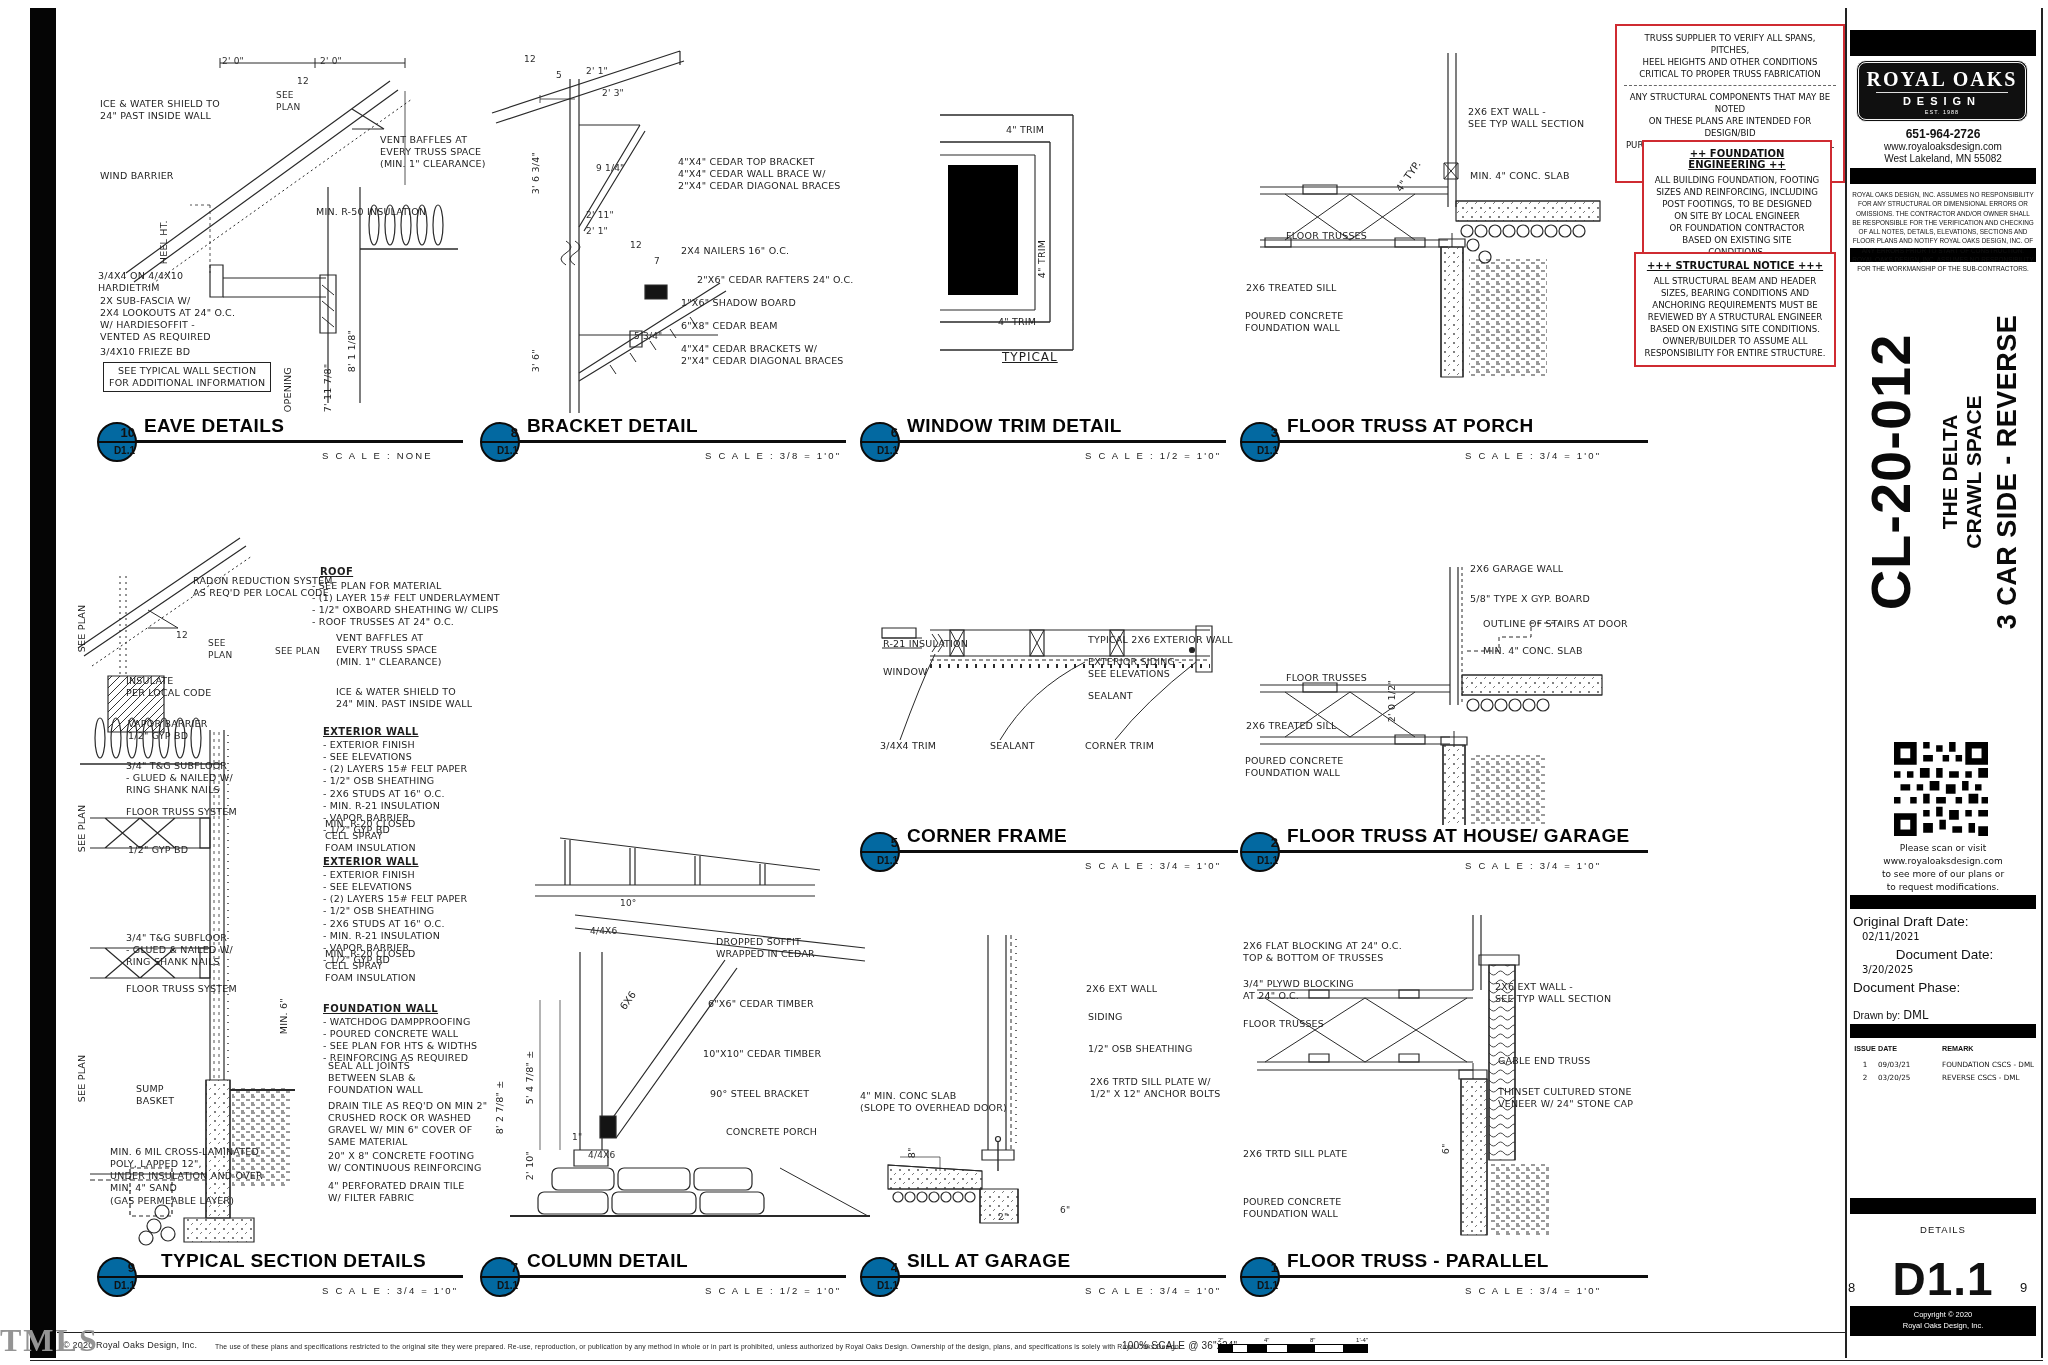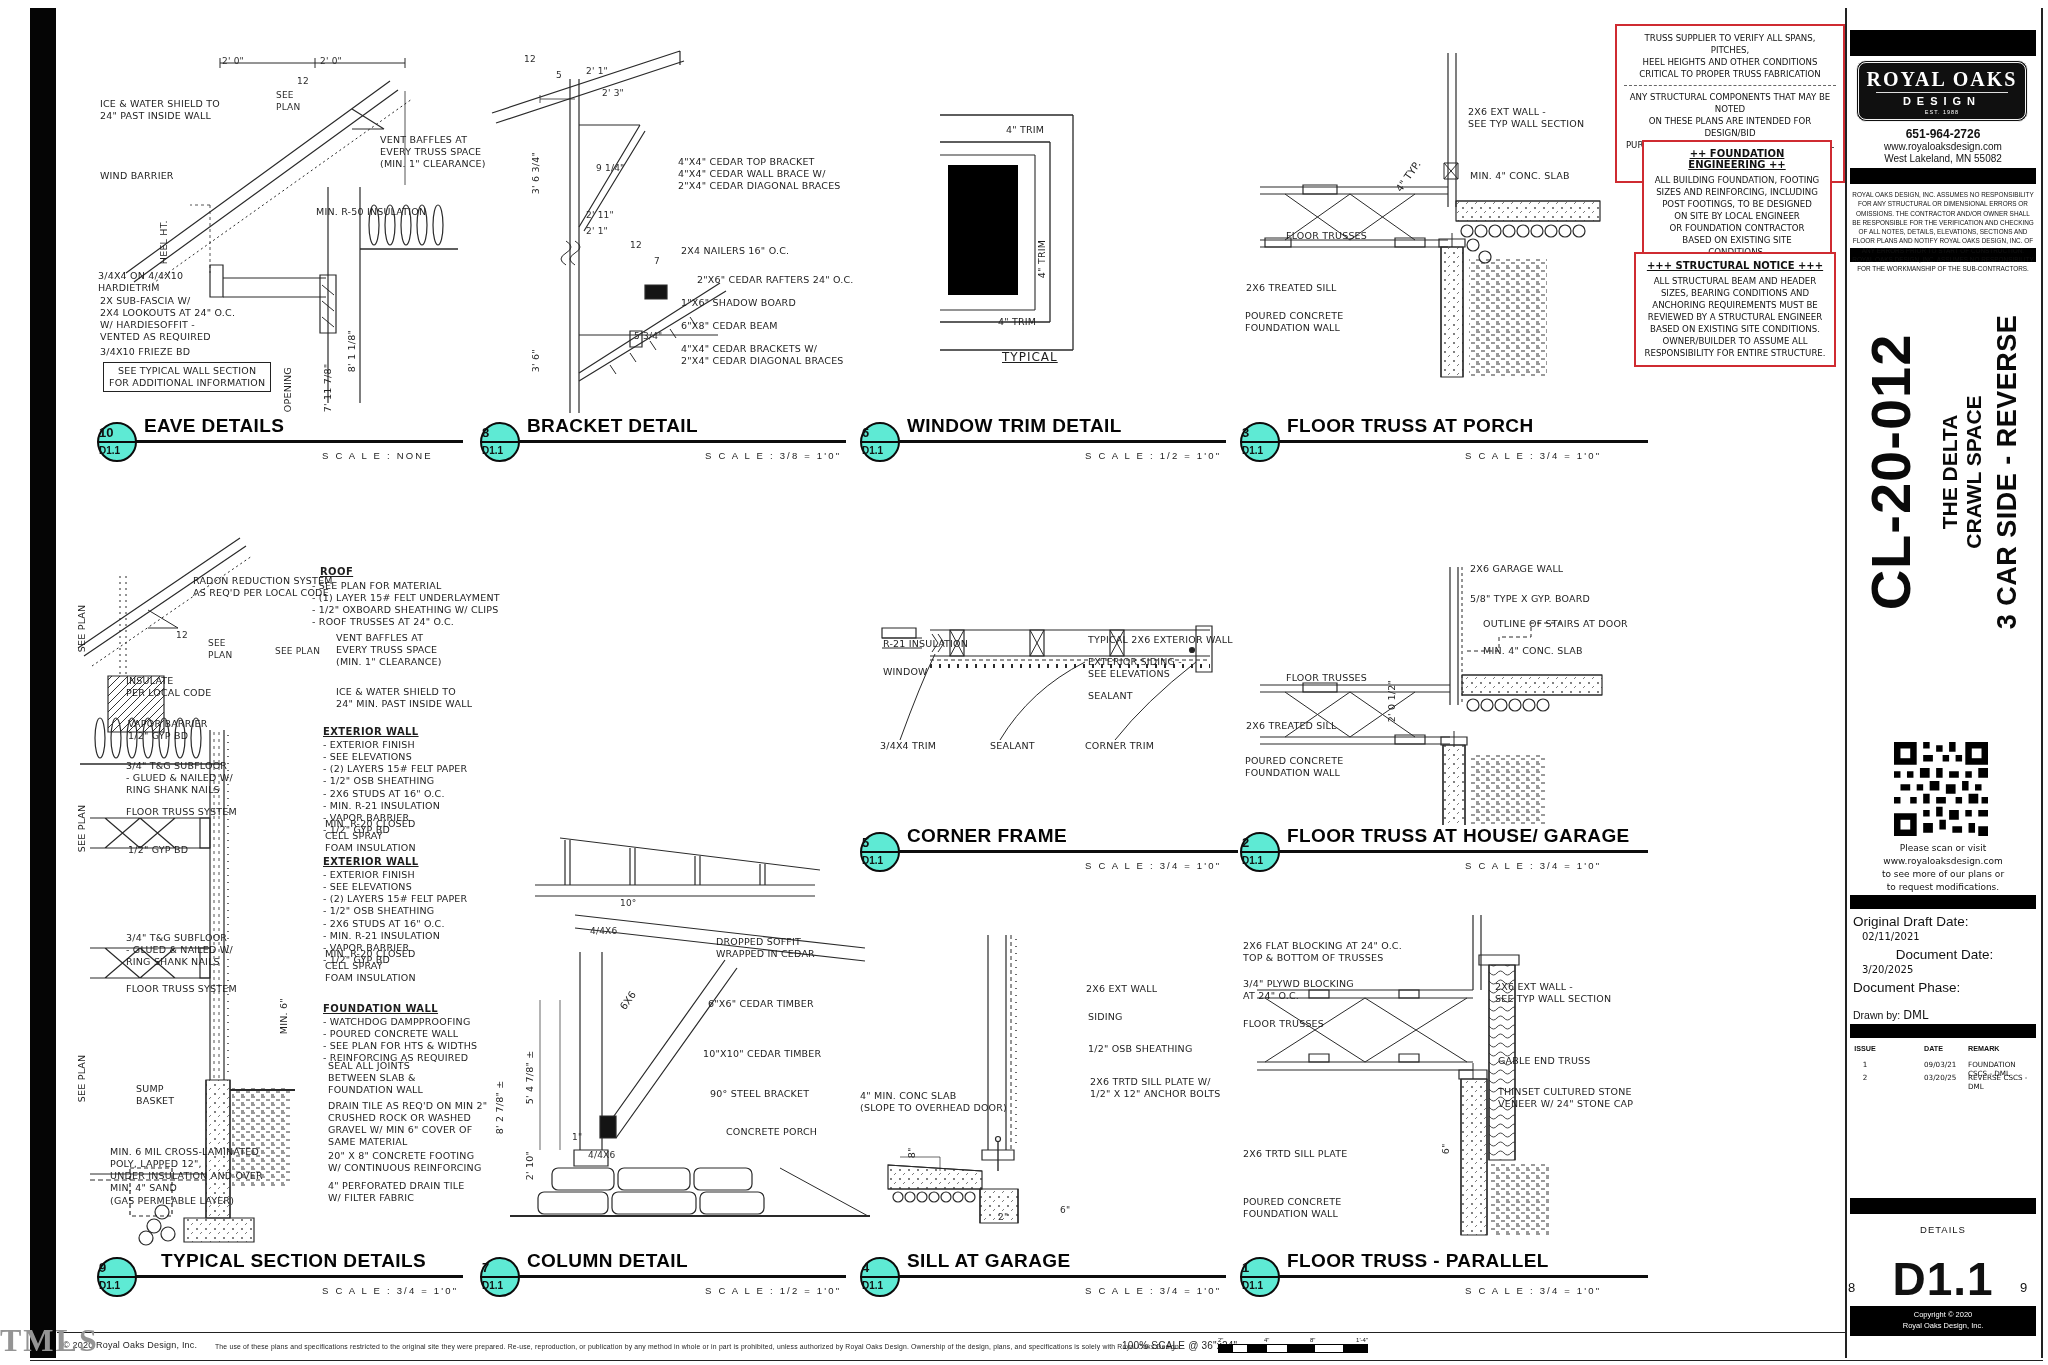--- a/index.html
+++ b/index.html
@@ -13,21 +13,21 @@
   .lbl{position:absolute;font-family:"DejaVu Sans",sans-serif;font-size:9.5px;line-height:1.28;
        color:#1d1d1d;white-space:pre-line;letter-spacing:.2px;z-index:3;}
   .lbl.d{font-size:9px;color:#2c2c2c;}
   .lbl.r{transform:rotate(-90deg);transform-origin:0 100%;white-space:nowrap;}
   .lbl.x{transform:rotate(-55deg);transform-origin:0 100%;white-space:nowrap;font-size:10px;}
   .lbl.h{font-weight:bold;text-decoration:underline;font-size:10px;letter-spacing:.4px;}
   .lbl.b{border:1.3px solid #222;padding:2px 5px;text-align:center;background:#fff;}
   .lbl.u{text-decoration:underline;font-size:12px;letter-spacing:1px;}
   
   .marker{position:absolute;width:40px;height:40px;border:2.5px solid #0b0b0b;border-radius:50%;
-          background:#5eead4;box-sizing:border-box;text-align:left;z-index:5;}
+          background:#0369a1;box-sizing:border-box;text-align:right;z-index:5;}
   .marker .mn{font-size:13px;font-weight:bold;line-height:17px;border-bottom:2px solid #0b0b0b;}
   .marker .mr{font-size:10px;font-weight:bold;line-height:15px;}
   .dline{position:absolute;height:3px;background:#0d0d0d;z-index:2;}
   .dtitle{position:absolute;font-weight:bold;font-size:19px;letter-spacing:.4px;white-space:nowrap;
           color:#050505;z-index:4;background:#fff;padding-right:6px;}
   .dscale{position:absolute;font-size:9.5px;letter-spacing:2.2px;white-space:nowrap;color:#222;z-index:3;}
   
   .note{position:absolute;border:2px solid #cf2b31;background:#fff;padding:6px 7px;text-align:center;z-index:4;}
   .note .nt{font-family:"DejaVu Sans",sans-serif;font-weight:bold;text-decoration:underline;
             font-size:10px;margin-bottom:4px;white-space:pre-line;}
@@ -41,21 +41,21 @@
             letter-spacing:2px;line-height:26px;margin-top:3px;}
   .logo .l2{font-size:11px;font-weight:bold;letter-spacing:6px;line-height:13px;border-top:1px solid #ddd;
             width:80%;margin:0 auto;padding-top:2px;}
   .logo .l3{font-size:5.5px;letter-spacing:1px;line-height:9px;}
   .tb-txt{position:absolute;left:1850px;width:186px;text-align:center;z-index:3;}
   .vert{position:absolute;transform:rotate(-90deg);transform-origin:0 0;font-weight:bold;
         white-space:nowrap;color:#0a0a0a;z-index:3;text-align:center;}
   .hand{font-family:"DejaVu Sans",sans-serif;}
   .irow{position:absolute;left:1852px;width:184px;font-size:7.2px;display:flex;z-index:3;}
   .irow span:nth-child(1){width:26px;text-align:center;}
-  .irow span:nth-child(2){width:44px;margin-left:46px;}
+  .irow span:nth-child(2){width:64px;}
   .irow span:nth-child(3){flex:1;}
   .sketch{position:absolute;z-index:1;}
   .sketch svg path,.sketch svg line,.sketch svg rect,.sketch svg circle,.sketch svg ellipse,.sketch svg polygon
       {vector-effect:non-scaling-stroke;}
   .watermark{position:absolute;left:0px;top:1322px;font-family:"Liberation Serif","DejaVu Serif",serif;
              font-size:32px;font-weight:bold;color:#949494;letter-spacing:2px;z-index:9;}
   .scalebar{position:absolute;left:1218px;top:1337px;width:150px;z-index:3;}
   .scalebar .labels{display:flex;justify-content:space-between;font-size:6px;margin-bottom:1px;}
   .scalebar .bar{display:flex;height:7px;border:1px solid #000;}
   .scalebar .bar div{height:100%;}

